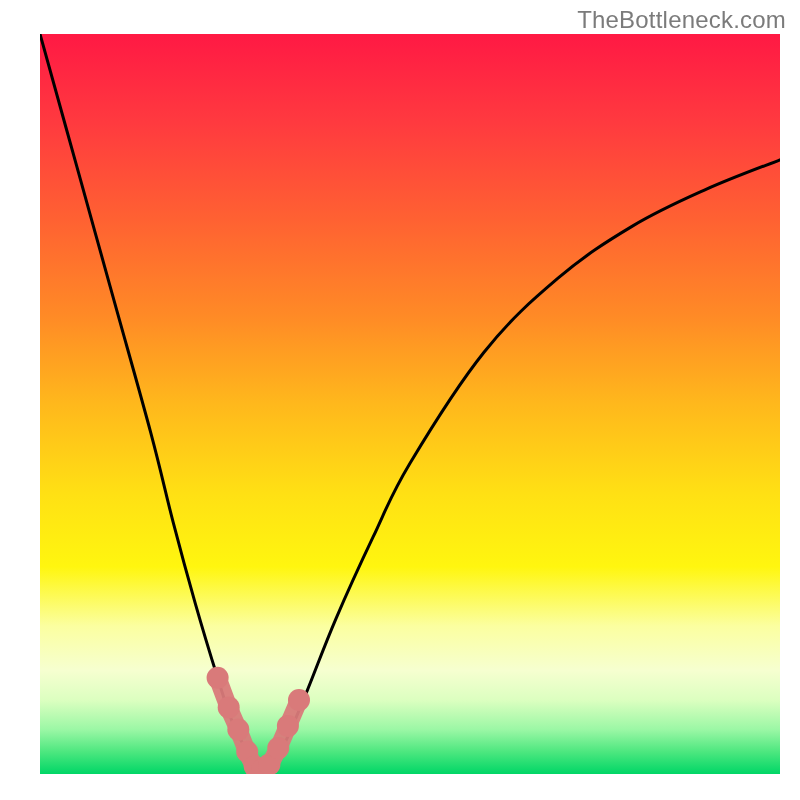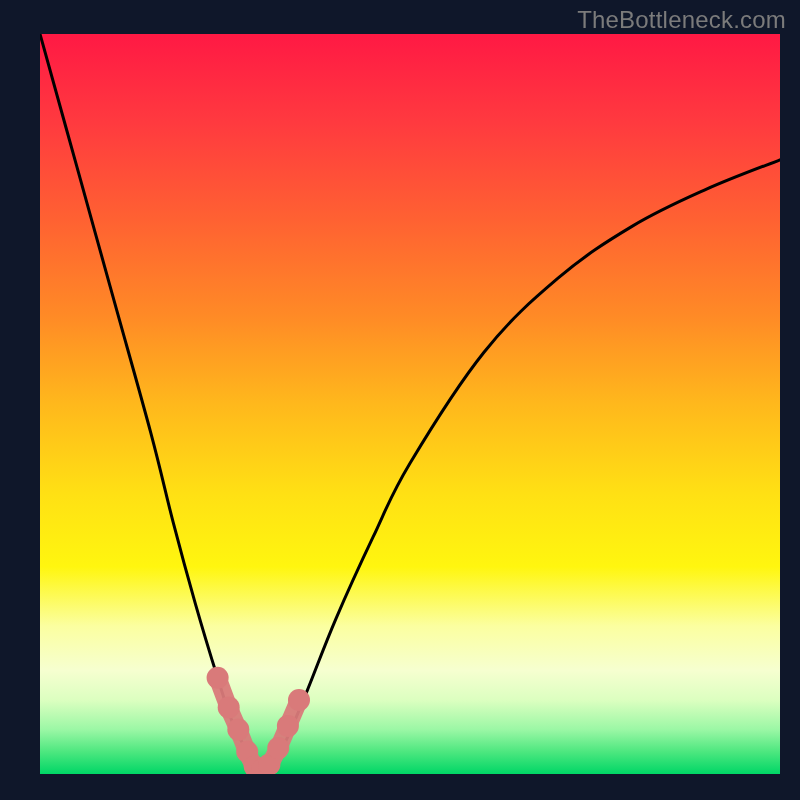--- a/index.html
+++ b/index.html
@@ -1,21 +1,21 @@
 <!DOCTYPE html>
 <html><head>
 <meta charset="utf-8">
 <style>
   * { margin: 0; padding: 0; box-sizing: border-box; }
   html, body { width: 800px; height: 800px; overflow: hidden; background: #000; }
   .stage {
     position: relative;
     width: 800px;
     height: 800px;
-    background: #0f172a;
+    background: #ffffff;
   }
   .watermark {
     position: absolute;
     top: 6px;
     right: 14px;
     font-family: Arial, Helvetica, sans-serif;
     font-size: 24px;
     color: #7b7b7b;
     letter-spacing: 0.2px;
     pointer-events: none;

